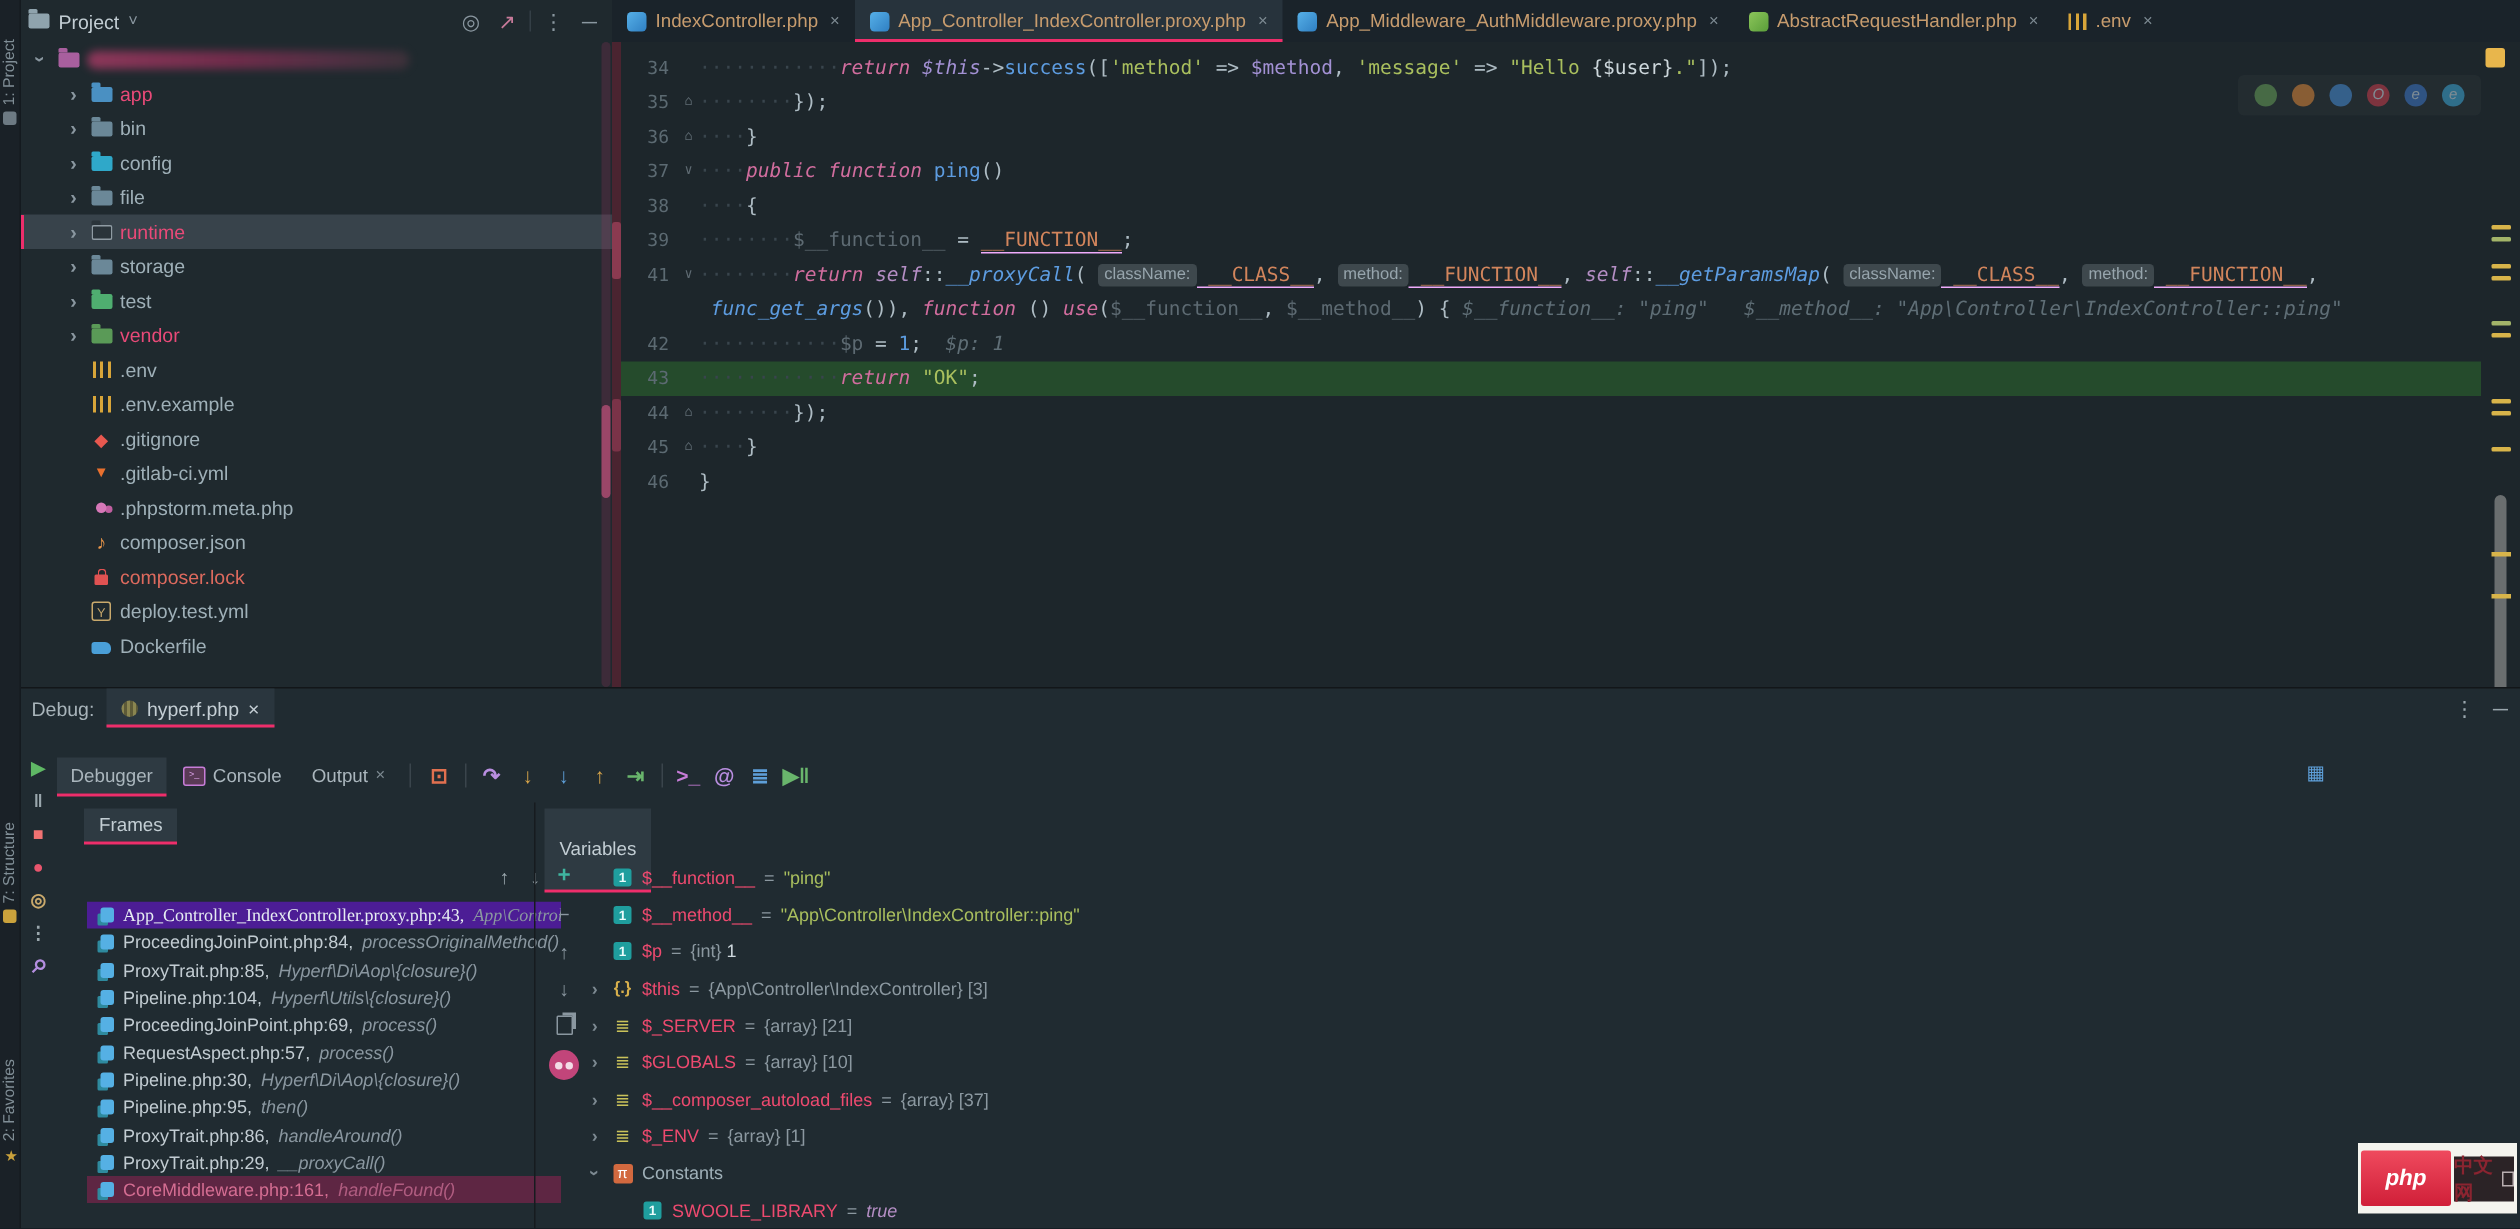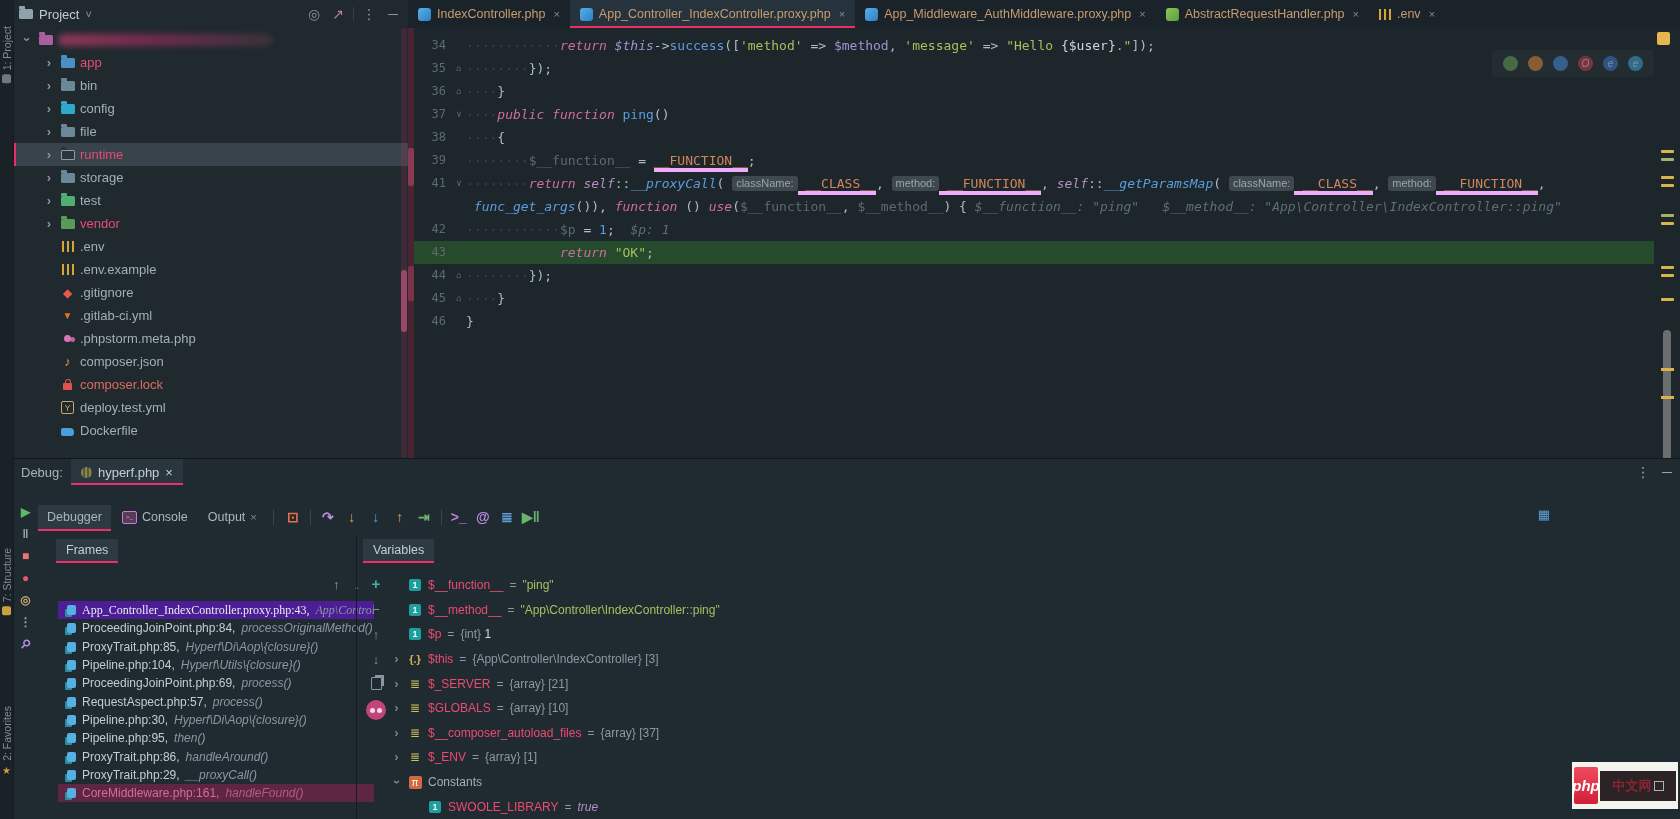--- a/index.html
+++ b/index.html
@@ -77,21 +77,21 @@
   .ctext{flex:1;overflow:hidden;}
   .s-ws{color:#39454d;}
   .s-kw{color:#d16d9e;font-style:italic;}
   .s-kw2{color:#b48ec4;font-style:italic;}
   .s-varI{color:#a391d4;font-style:italic;}
   .s-var{color:#a391d4;}
   .s-fade{color:#5d6a72;}
   .s-fn{color:#5d9ce0;}
   .s-fnI{color:#5d9ce0;font-style:italic;}
   .s-fnd{color:#5d9ce0;}
-  .s-magic{color:#d2855c;border-bottom:5px solid #f0abfc;}
+  .s-magic{color:#d2855c;border-bottom:1px solid #f0abfc;}
   .s-str{color:#a9bf5e;}
   .s-interp{color:#cdd7dc;}
   .s-num{color:#5d9ce0;}
   .s-pl,.s-op{color:#aebcc4;}
   .s-dbg{color:#5f6e76;font-style:italic;}
   .s-chip{display:inline-block;background:#3e484d;color:#97a5ad;border-radius:3px;padding:0 4px;font-size:11px;line-height:15px;font-family:"Liberation Sans",sans-serif;vertical-align:1px;}
   .stripe{position:absolute;right:0;top:0;width:26px;height:100%;}
   .smark{position:absolute;left:7px;width:13px;height:3px;border-radius:1px;}
   .sthumb{position:absolute;left:9px;top:302px;width:8px;height:150px;background:rgba(170,170,168,.55);border-radius:4px;}
   .stick{position:absolute;left:7px;width:13px;height:2.5px;background:#d8b44a;z-index:2;}
@@ -125,21 +125,21 @@
   .farrows{position:absolute;right:14px;top:42px;display:flex;gap:14px;color:#9aa7ad;font-size:13px;}
   .flist{position:absolute;left:2px;top:66px;right:0;bottom:0;overflow:hidden;font-size:12px;}
   .frow{height:18.3px;display:flex;align-items:center;gap:6px;white-space:nowrap;padding-left:6px;color:#c2ccd2;}
   .frow .fi{width:9px;height:10px;background:#55b0e4;border-radius:2px;box-shadow:-3px 3px 0 -1px #2e8a9e;flex:none;margin-left:3px;}
   .frow .meth{color:#8a97a0;font-style:italic;}
   .frow.sel{background:#4c1d95;color:#e6edf2;font-family:Liberation Serif, serif;}
   .frow.pinkrow{background:#5e2643;color:#d46d92;}
   .frow.pinkrow .meth{color:#b05c80;}
   
   .vars{position:absolute;left:343px;top:76px;right:0;bottom:0;border-left:1px solid #161b1f;}
-  .vtab{display:inline-flex;align-items:center;height:22px;padding:0 10px;background:#2e3a42;color:#c3ced4;position:relative;margin:4px 0 0 6px;font-size:12.5px;}
+  .vtab{display:inline-flex;align-items:center;height:22px;padding:16px 10px;background:#2e3a42;color:#c3ced4;position:relative;margin:4px 0 0 6px;font-size:12.5px;}
   .vtab:after{content:"";position:absolute;left:0;right:0;bottom:-2px;height:2px;background:#ee2e6b;}
   .vtools{position:absolute;left:8px;top:40px;width:22px;display:flex;flex-direction:column;align-items:center;gap:10px;color:#8a97a0;}
   .vtools .plus{color:#3fb5a0;font-size:15px;font-weight:bold;}
   .copyic{width:9px;height:11px;border:1px solid #8a97a0;border-radius:1px;box-shadow:3px -3px 0 -1px #8a97a0;}
   .glasses{width:20px;height:20px;border-radius:50%;background:#c2457a;display:flex;align-items:center;justify-content:center;gap:2px;}
   .glasses i{width:5px;height:5px;border-radius:50%;background:#f2dce6;display:block;}
   .vlist{position:absolute;left:34px;top:38px;right:0;bottom:0;font-size:12px;overflow:hidden;}
   .vrow{height:24.6px;display:flex;align-items:center;gap:6px;white-space:nowrap;}
   .vchev{width:11px;color:#7d8a92;font-size:12px;font-weight:bold;text-align:center;}
   .vchev.exp{transform:rotate(90deg);}
@@ -152,21 +152,21 @@
   .vn-pink{color:#ed4a6f;}
   .vn-plain{color:#9fb0b8;}
   .veq{color:#8b98a0;}
   .vv-str{color:#a9bf5e;}
   .vv-type{color:#8b98a0;}
   .vv-cnt{color:#8b98a0;}
   .vv-plain{color:#cdd7dc;}
   .vv-bool{color:#b48ec4;font-style:italic;}
   
   .watermark{position:absolute;right:2px;bottom:10px;width:102px;height:47px;background:#f4f4ee;display:flex;align-items:center;padding:0 2px;gap:2px;}
-  .wm-badge{width:24px;height:37px;background:linear-gradient(180deg,#ef4a5e,#d01f38);color:#fff;font-style:italic;font-weight:bold;font-size:15px;display:flex;align-items:center;justify-content:center;border-radius:2px;}
+  .wm-badge{width:60px;height:37px;background:linear-gradient(180deg,#ef4a5e,#d01f38);color:#fff;font-style:italic;font-weight:bold;font-size:15px;display:flex;align-items:center;justify-content:center;border-radius:2px;}
   .wm-dark{flex:1;height:30px;background:#2b2326;color:#8a2430;font-weight:bold;font-size:13px;display:flex;align-items:center;justify-content:center;gap:2px;}
   .wm-sq{width:8px;height:8px;border:1px solid #b8aeb0;}
 </style>
 </head>
 <body>
 
 <div class="screen">
 
   <div class="lstrip">
     <div class="vlabel" style="top:26px;">

